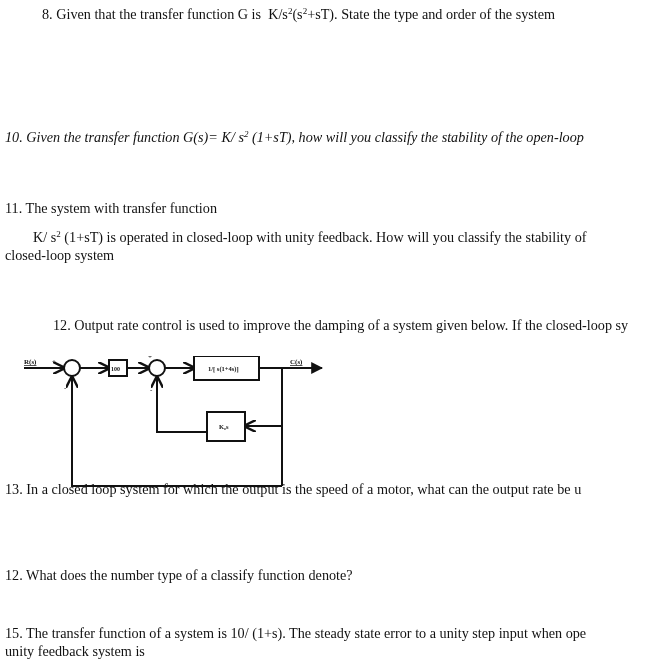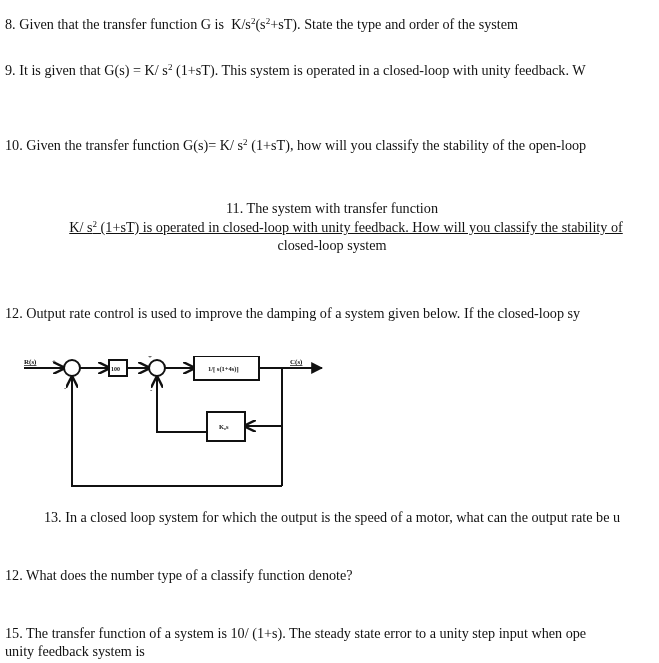--- a/index.html
+++ b/index.html
@@ -11,42 +11,41 @@
     .q { position: absolute; left: 5px; right: 0; font-size: 14.2px; line-height: 18px; white-space: nowrap; overflow: hidden; }
     .indent { padding-left: 28px; }
     sup { font-size: 9px; vertical-align: 5px; line-height: 0; }
     sub { font-size: 9px; vertical-align: -2px; line-height: 0; }
     #diagram { position: absolute; left: 24px; top: 356px; }
     .lbl { font-family: "Liberation Serif", serif; font-weight: bold; }
   </style>
 </head>
 <body>
 
-<div class="q" style="top:15px;">
+<div class="q" style="top:5px;margin-left:37px;">
   <span>8.</span>
   <span>Given that the transfer function G is</span>
   &nbsp;<span><span>K/s</span><sup>2</sup><span>(s</span><sup>2</sup><span>+sT)</span></span><span>. State the type and order of the system</span>
 </div>
 
 <div class="q" style="top:61px;">
-  <div><span>9.</span> <span>It is given that G(s) = K/ s</span><sup>2</sup><span> (1+sT). This system is operated in a closed-loop with unity feedback. W</span></div>
 </div>
 
-<div class="q" style="top:136px;">
+<div class="q" style="top:128px;font-style:italic;">
   <span>10.</span>
   <span>Given the transfer function G(s)= K/ s</span><sup>2</sup><span> (1+sT), how will you classify the stability of the open-loop</span>
 </div>
 
-<div class="q" style="top:199px;text-align:center;">
+<div class="q" style="top:199px;">
   <div><span>11.</span> <span>The system with transfer function</span></div>
-  <div class="indent" style="margin-top:1px;text-decoration:underline;"><span>K/ s</span><sup>2</sup><span> (1+sT) is operated in closed-loop with unity feedback. How will you classify the stability of</span></div>
+  <div class="indent" style="margin-top:11px;"><span>K/ s</span><sup>2</sup><span> (1+sT) is operated in closed-loop with unity feedback. How will you classify the stability of</span></div>
   <div>closed-loop system</div>
 </div>
 
-<div class="q" style="top:304px;">
+<div class="q" style="top:316px;margin-left:48px;">
   <div><span>12.</span> <span>Output rate control is used to improve the damping of a system given below. If the closed-loop sy</span></div>
 </div>
 
 <svg id="diagram" width="300" height="135" viewBox="0 0 300 135">
   <defs>
     <marker id="arr" viewBox="0 0 10 10" refX="9" refY="5" markerWidth="6" markerHeight="6" orient="auto">
       <path d="M0,0 L10,5 L0,10" fill="none" stroke="#111" stroke-width="2"></path>
     </marker>
     <marker id="arrFill" viewBox="0 0 10 10" refX="9" refY="5" markerWidth="6" markerHeight="6" orient="auto">
       <path d="M0,0 L10,5 L0,10 z" fill="#111"></path>
@@ -84,21 +83,21 @@
     <text x="40" y="34" font-size="7">-</text>
     <text x="124" y="3" font-size="7">+</text>
     <text x="126" y="36" font-size="7">-</text>
     <text x="87" y="15" font-size="6">100</text>
     <text x="184" y="15" font-size="6.5">1/[ s(1+4s)]</text>
     <text x="195" y="73" font-size="6.5">K₀s</text>
     <text x="266" y="8" font-size="7" text-decoration="underline">C(s)</text>
   </g>
 </svg>
 
-<div class="q" style="top:508px;text-align:center;">
+<div class="q" style="top:480px;">
   <span>13.</span>
   <span>In a closed loop system for which the output is the speed of a motor, what can the output rate be u</span>
 </div>
 
 <div class="q" style="top:566px;">
   <span>12.</span>
   <span>What does the number type of a classify function denote?</span>
 </div>
 
 <div class="q" style="top:624px;">

